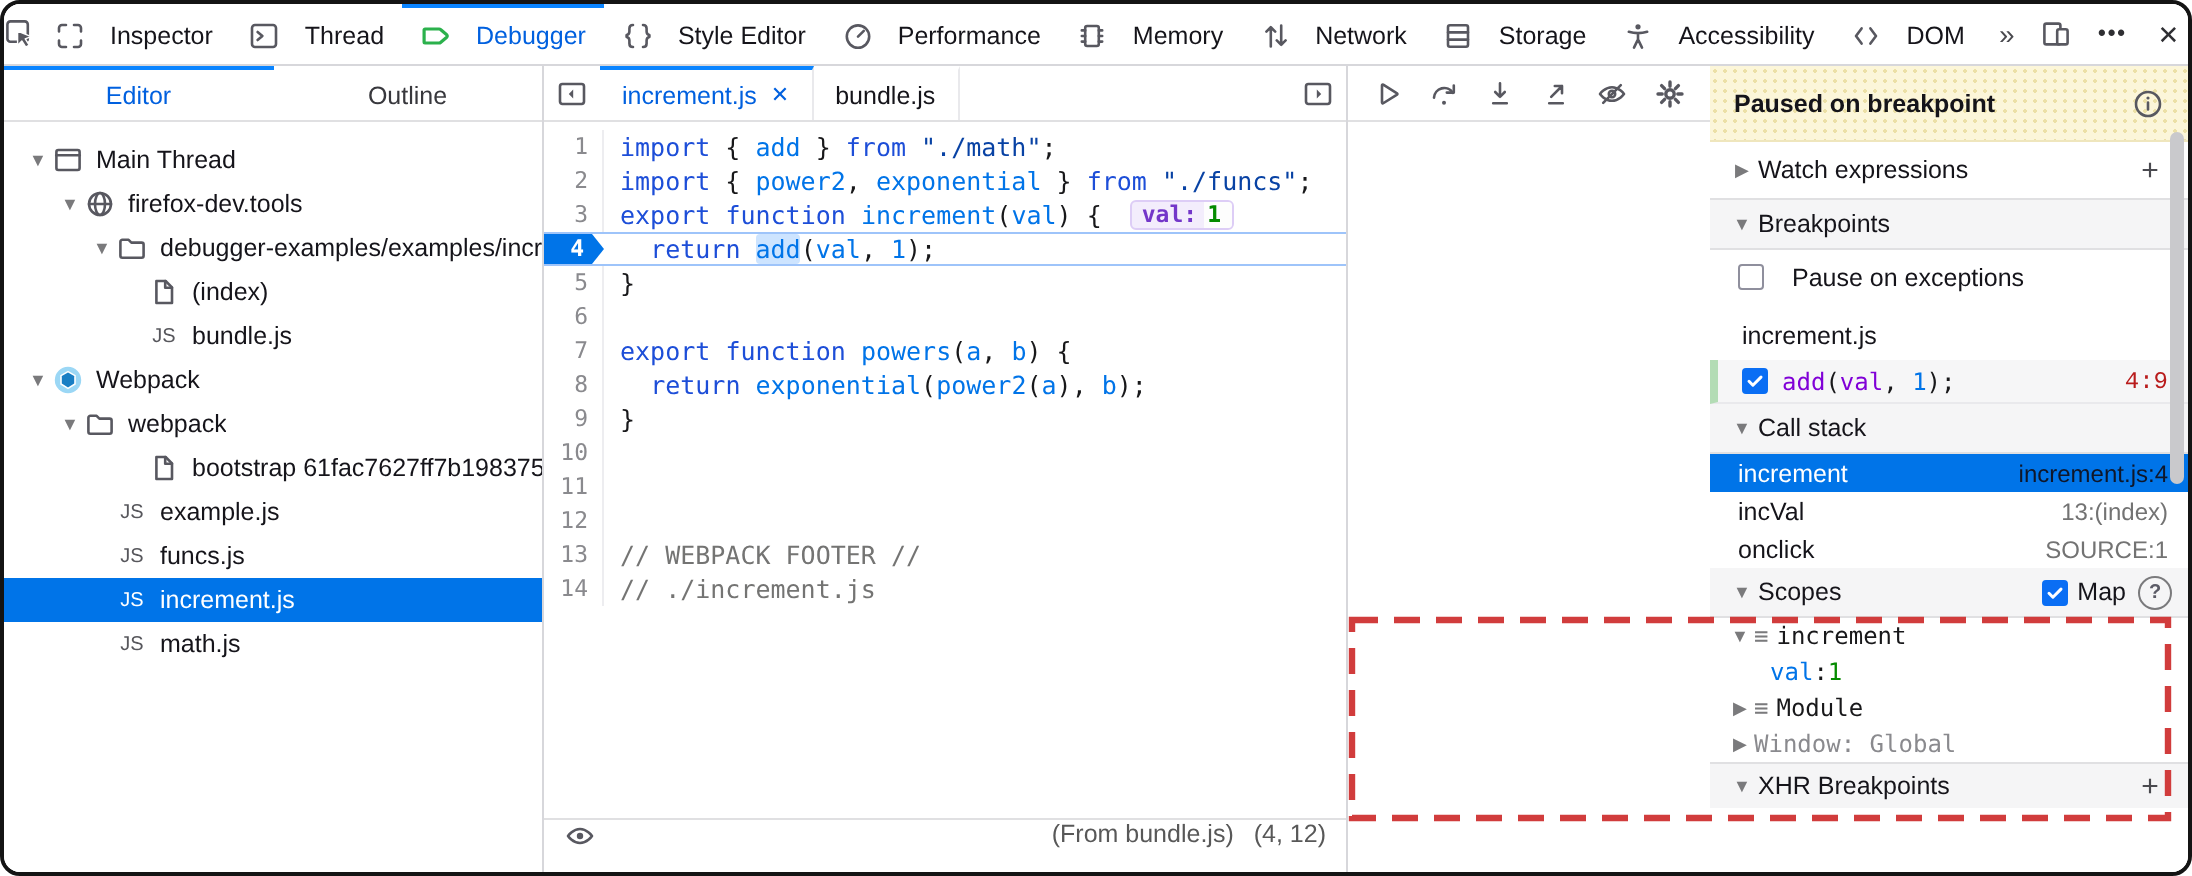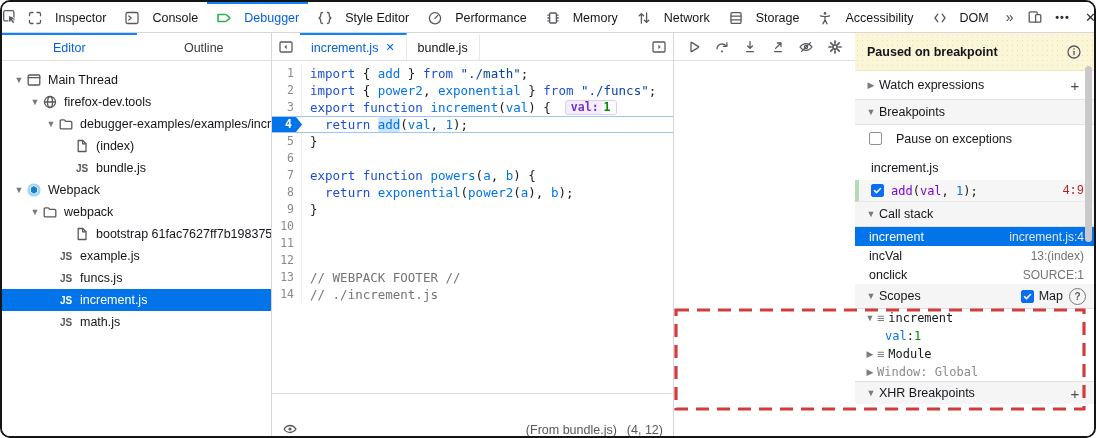--- a/index.html
+++ b/index.html
@@ -39,21 +39,21 @@
   .side-tab.active{color:#0060df;border-top-color:#0a84ff}
 
   
   .tree{flex:1;overflow:hidden;padding-top:8px}
   .trow{height:22px;display:flex;align-items:center;cursor:pointer;white-space:nowrap}
   .trow .tw{width:14px;text-align:center;font-size:9px;color:#7a7a7c;flex:0 0 14px}
   .trow .ti{margin-right:6px;flex:0 0 16px}
   .trow .tl{overflow:hidden;text-overflow:clip}
   .trow.sel{background:#0074e8;color:#fff}
   .trow.sel .tw,.trow.sel .ti,.trow.sel .jsb{color:#fff}
-  .jsb{font-weight:700;font-size:10px;color:#57575c;margin-right:6px;flex:0 0 16px;text-align:center}
+  .jsb{font-weight:400;font-size:10px;color:#57575c;margin-right:6px;flex:0 0 16px;text-align:center}
 
   
   .etb-btn{width:28px;display:flex;align-items:center;justify-content:center;cursor:pointer;color:#4a4a4f}
   .etab{display:flex;align-items:center;gap:7px;padding:0 11px;cursor:pointer;border-top:2px solid transparent;border-right:1px solid #e9e9ec;box-sizing:border-box;color:#15141a}
   .etab.active{color:#0060df;border-top-color:#0a84ff}
   .etab .close{font-size:11px;color:#0060df;cursor:pointer}
   .etb-spacer{flex:1}
 
   
   .code{flex:1;overflow:hidden;font-family:"DejaVu Sans Mono","Liberation Mono",monospace;font-size:12.5px;line-height:17px;padding-top:4px}
@@ -72,21 +72,21 @@
   .tk-purple{color:#8000d7}
   .tk-grn{color:#058b00}
   .tk-fn{color:#18181a}
   .tk-muted{color:#8a8a8e}
   .pill{display:inline-flex;margin-left:14px;border:1px solid #ddcdf6;background:#f3edfc;border-radius:3px;
     font-size:11.5px;line-height:13px;padding:0;overflow:hidden;vertical-align:1px}
   .pill .pn{color:#7336c9;font-weight:700;padding:0 3px 0 5px}
   .pill .pv{color:#058b00;font-weight:700;background:#fdfdfd;padding:0 5px 0 2px}
 
   
-  .efoot{height:44px;box-sizing:border-box;border-top:1px solid #e0e0e2;display:flex;align-items:flex-end;padding:0 10px;color:#4d4d52}
+  .efoot{height:28px;box-sizing:border-box;border-top:1px solid #e0e0e2;display:flex;align-items:flex-start;padding:0 10px;color:#4d4d52}
   .efoot .sp{flex:1}
   .efoot .note{color:#585858;margin-right:10px}
   .efoot .cur{color:#585858}
 
   
   .cmdbar{height:28px;box-sizing:border-box;display:flex;align-items:center;border-bottom:1px solid #e0e0e2;padding:0 6px}
   .cbtn{width:28px;height:24px;display:flex;align-items:center;justify-content:center;cursor:pointer;color:#3a3a3e}
   .cmd-sp{flex:1}
   .rp{flex:1;display:flex;flex-direction:column;overflow:hidden}
   .banner{height:38px;box-sizing:border-box;display:flex;align-items:center;padding:0 12px;
@@ -107,21 +107,21 @@
   .row-src{height:24px;margin-top:4px;padding-left:16px;border-bottom:none;color:#15141a}
   .bp-entry{height:22px;box-sizing:border-box;display:flex;align-items:center;background:#f6f6f7;border-left:4px solid #b3dcb5;
     padding:0 10px 0 12px;border-bottom:1px solid #e9e9ec;font-family:"DejaVu Sans Mono","Liberation Mono",monospace;font-size:12px;gap:7px}
   .bp-entry .sp{flex:1}
   .bp-entry .pos{color:#b91c1c;font-family:Liberation Mono, monospace}
   .row-cs{height:25px}
   .framerow{height:19px;display:flex;align-items:center;padding:0 10px 0 14px;cursor:pointer}
   .framerow .sp{flex:1}
   .framerow .loc{color:#737373;font-size:12px}
   .framerow.sel{background:#0074e8;color:#fff}
-  .framerow.sel .loc{color:#e5e5e5}
+  .framerow.sel .loc{color:#0f172a}
   .row-scopes{height:25px;gap:0}
   .maplbl{margin:0 6px 0 5px}
   .scopes{font-family:"DejaVu Sans Mono","Liberation Mono",monospace;font-size:12px}
   .scoperow{height:18px;display:flex;align-items:center;padding-left:8px;cursor:pointer}
   .scoperow .tw{width:14px;font-size:9px;color:#7a7a7c;text-align:center;font-family:"Liberation Sans",sans-serif}
   .scoperow .blk{color:#7a7a7c;margin-right:4px}
   .row-xhr{height:23px;border-bottom:none;border-top:1px solid #e0e0e2}
   .qmark{width:15px;height:15px;border:1px solid #7a7a7c;border-radius:50%;display:inline-flex;align-items:center;justify-content:center;font-size:10px;color:#5b5b66;font-weight:700}
   .scrollthumb{position:absolute;right:2px;top:33px;width:7px;height:176px;border-radius:4px;background:#c9c9cc}
   .annotation{position:absolute;left:0;top:275px;width:412px;height:103px;pointer-events:none}
@@ -150,21 +150,21 @@
           </span>
           <span class="lbl">Inspector</span>
         </div>
         <div class="ttab">
           <span class="ic">
             <svg viewBox="0 0 16 16">
               <rect x="2" y="2.5" width="12" height="11" rx="1.5"></rect>
               <path d="M4.8 6l2.4 2-2.4 2"></path>
             </svg>
           </span>
-          <span class="lbl">Console</span>
+          <span class="lbl">Thread</span>
         </div>
         <div class="ttab active">
           <span class="ic" style="color: rgb(43, 177, 76);">
             <svg viewBox="0 0 16 16" style="stroke-width:1.6">
               <path d="M2.5 4.5h7.1a1 1 0 0 1 .67.26l3.1 2.65a.8.8 0 0 1 0 1.18l-3.1 2.65a1 1 0 0 1-.67.26H2.5a.45.45 0 0 1-.45-.45v-6.1a.45.45 0 0 1 .45-.45z"></path>
             </svg>
           </span>
           <span class="lbl">Debugger</span>
         </div>
         <div class="ttab">

